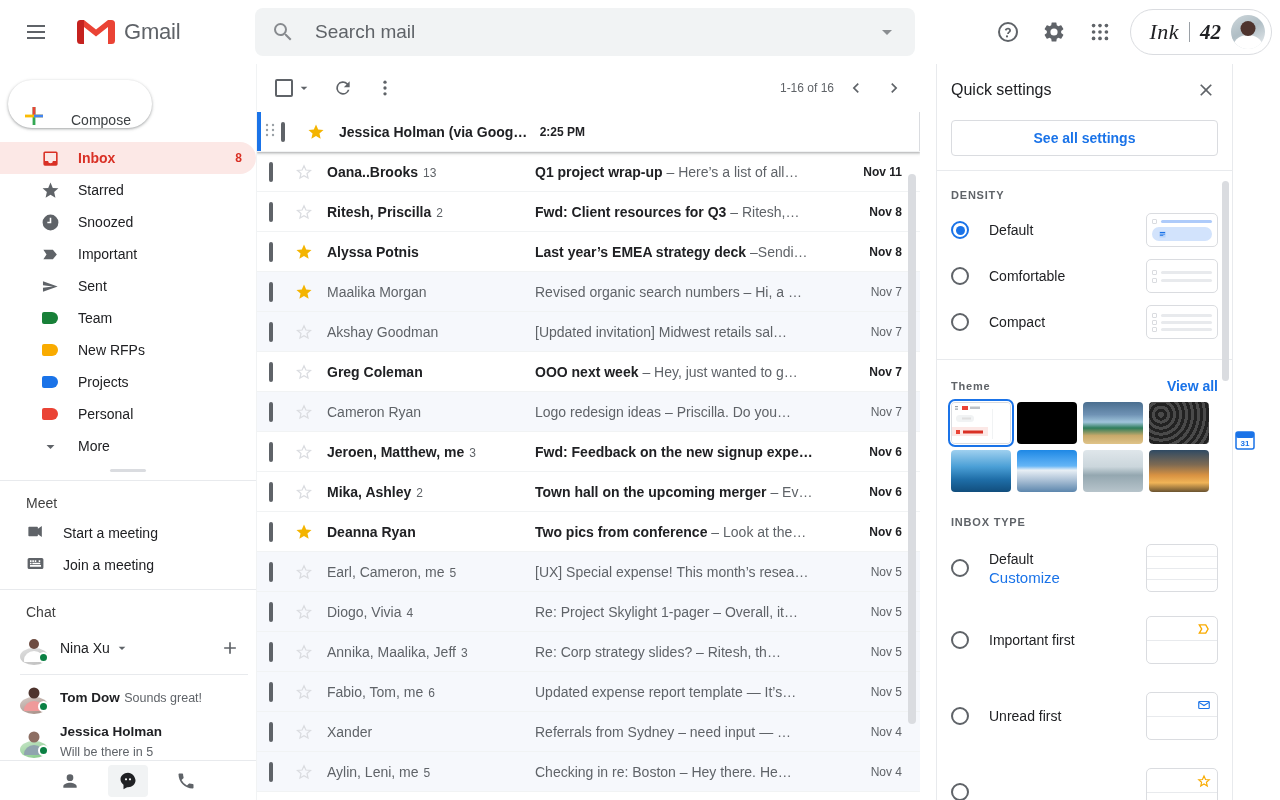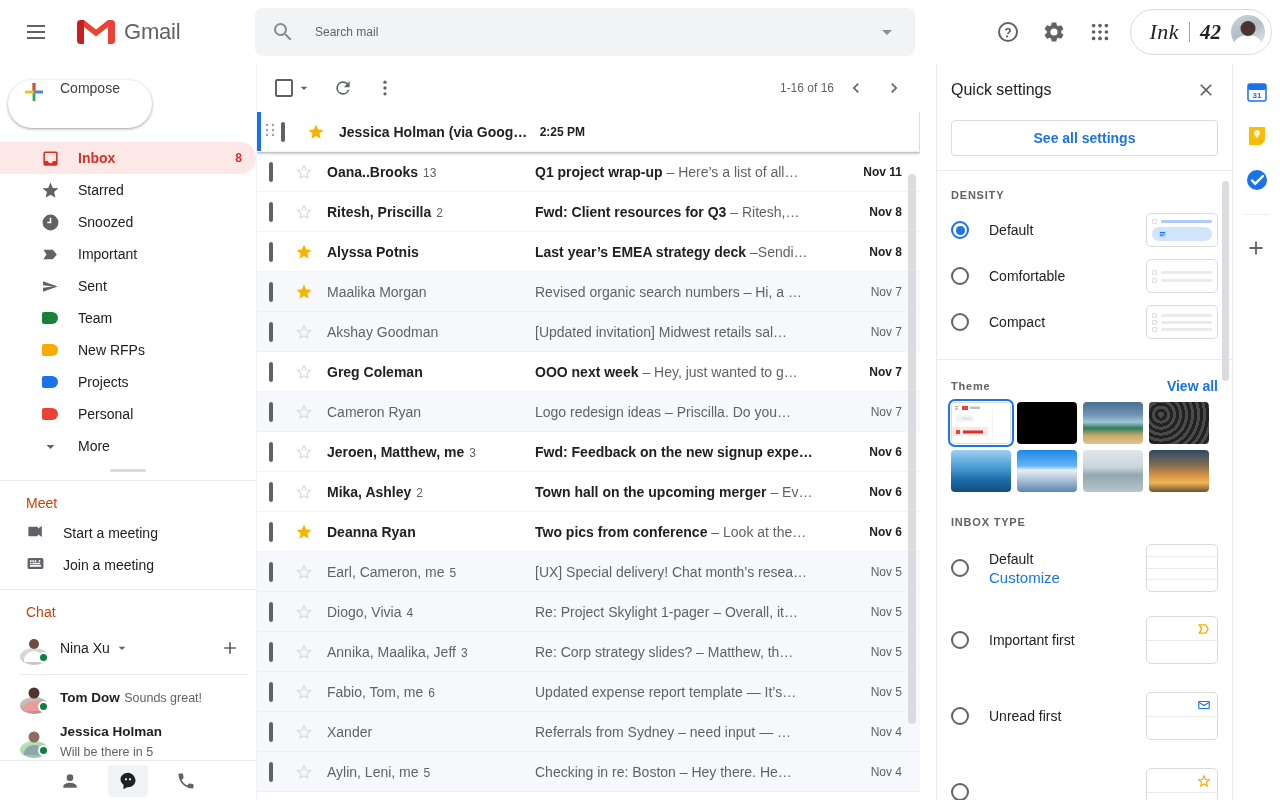--- a/index.html
+++ b/index.html
@@ -28,21 +28,21 @@
 
   .searchwrap {
     position: absolute; left: 255px; top: 8px;
     width: 660px; height: 48px;
     background: #f1f3f4; border-radius: 8px;
     display: flex; align-items: center; padding: 0 16px;
   }
   .searchwrap .sicon { width: 24px; height: 24px; flex: 0 0 24px; opacity:.72; }
   .searchinput {
     flex: 1; border: 0; outline: 0; background: transparent;
-    font-family: inherit; font-size: 12px; color: #202124;
+    font-family: inherit; font-size: 19px; color: #202124;
     margin-left: 20px;
   }
   .searchinput::placeholder { color: #5f6368; }
   .chevdown { width: 24px; height: 24px; opacity:.7; cursor:pointer; }
 
   .topright {
     position: absolute; right: 8px; top: 0; height: 64px;
     display: flex; align-items: center; gap: 2px;
   }
   .iconbtn {
@@ -74,21 +74,21 @@
     content:""; position:absolute; left:50%; bottom:-6px; transform:translateX(-50%);
     width: 28px; height: 20px; border-radius: 50% 50% 0 0; background:#ffffff;
   }
 
   
   .sidebar {
     position: absolute; left: 0; top: 64px; width: 256px; height: 736px;
     background: #fff; overflow: hidden;
   }
   .compose {
-    display: flex; align-items: flex-start; gap: 14px;
+    display: flex; align-items: flex-end; gap: 25px;
     margin: 16px 0 0 8px; width: 144px; height: 48px;
     border-radius: 24px; background: #fff;
     box-shadow: 0 1px 2px 0 rgba(60,64,67,.3), 0 1px 3px 1px rgba(60,64,67,.15);
     padding-left: 14px; cursor: pointer;
   }
   .compose-label { font-size: 14px; color: #3c4043; }
 
   .navlist { margin-top: 14px; }
   .navitem {
     display: flex; align-items: center; height: 32px;
@@ -99,21 +99,21 @@
   .navitem .nicon { width: 20px; height: 20px; flex:0 0 20px; display:flex; align-items:center; justify-content:center;}
   .navitem .nlabel { margin-left: 18px; flex: 1; }
   .navitem .ncount { font-size: 12px; font-weight: bold; }
   .navitem.active { background: #fce8e6; color: #d93025; font-weight: bold; }
   .navitem.active .ncount { color: #d93025; }
   .labeldot { width: 16px; height: 12px; border-radius: 2px 6px 6px 2px; }
 
   .resizer { width: 36px; height: 3px; border-radius:2px; background:#dadce0; margin: 7px auto 0; }
 
   .section-head {
-    font-size: 14px; color: #c2410c; padding: 14px 0 6px 26px;
+    font-size: 14px; color: #404040; padding: 14px 0 6px 26px;
     border-top: 1px solid #e8eaed; margin-top: 8px;
   }
   .meetitem {
     display:flex; align-items:center; height: 32px; padding-left: 26px;
     font-size: 14px; color:#202124; cursor:pointer;
   }
   .meetitem .nlabel{ margin-left:18px; }
 
   .chatme { display:flex; align-items:center; height:44px; padding: 0 16px 0 20px; }
   .chat-av { width:28px; height:28px; border-radius:50%; position:relative; flex:0 0 28px; overflow:visible;}
@@ -233,21 +233,21 @@
   .themegrid { display:grid; grid-template-columns: repeat(4, 60px); gap:6px 6px; padding: 0 14px; }
   .thumb { width:60px;height:42px;border-radius:4px; overflow:hidden; cursor:pointer; position:relative; }
   .thumb.sel { outline:2px solid #1a73e8; outline-offset:1px; }
 
   .qsscroll { position:absolute; right:3px; top:10px; width:7px; height:200px; background:#dadce0; border-radius:4px; }
 
   
   .rail {
     position:absolute; right:0; top:64px; width:48px; height:736px;
     background:#fff; border-left:1px solid #e8eaed;
-    display:flex; flex-direction:column; align-items:center; padding-top:16px; gap:20px;
+    display:flex; align-items:center; padding-top:16px; gap:20px;
   }
   .railicon { width:24px;height:24px; cursor:pointer; }
   .raildiv { width:24px; height:1px; background:#e8eaed; margin: 2px 0; }
 </style>
 </head>
 <body>
 
 <div class="topbar">
   <div class="hamburger">
     <span></span>
@@ -675,21 +675,21 @@
         <span class="date">Nov 6</span>
       </div>
       <div class="row read">
         <span class="cbwrap"><span class="rcb"></span></span>
         <span class="starwrap">
           <svg width="18" height="18" viewBox="0 0 24 24">
             <path fill="none" stroke="#dadce0" stroke-width="1.6" d="M12 3.7l2.5 5.7 6.2.5-4.7 4.1 1.4 6.1L12 16.9l-5.4 3.2 1.4-6.1L3.3 9.9l6.2-.5z"></path>
           </svg>
         </span>
         <span class="sender">Earl, Cameron, me<span class="cnt">5</span></span>
-        <span class="subject">[UX] Special delivery! Chat month’s resea…</span>
+        <span class="subject">[UX] Special expense! This month’s resea…</span>
         <span class="date">Nov 5</span>
       </div>
       <div class="row read">
         <span class="cbwrap"><span class="rcb"></span></span>
         <span class="starwrap">
           <svg width="18" height="18" viewBox="0 0 24 24">
             <path fill="none" stroke="#dadce0" stroke-width="1.6" d="M12 3.7l2.5 5.7 6.2.5-4.7 4.1 1.4 6.1L12 16.9l-5.4 3.2 1.4-6.1L3.3 9.9l6.2-.5z"></path>
           </svg>
         </span>
         <span class="sender">Diogo, Vivia<span class="cnt">4</span></span>
@@ -697,21 +697,21 @@
         <span class="date">Nov 5</span>
       </div>
       <div class="row read">
         <span class="cbwrap"><span class="rcb"></span></span>
         <span class="starwrap">
           <svg width="18" height="18" viewBox="0 0 24 24">
             <path fill="none" stroke="#dadce0" stroke-width="1.6" d="M12 3.7l2.5 5.7 6.2.5-4.7 4.1 1.4 6.1L12 16.9l-5.4 3.2 1.4-6.1L3.3 9.9l6.2-.5z"></path>
           </svg>
         </span>
         <span class="sender">Annika, Maalika, Jeff<span class="cnt">3</span></span>
-        <span class="subject">Re: Corp strategy slides? <span class="snippet">– Matthew, th…</span></span>
+        <span class="subject">Re: Corp strategy slides? <span class="snippet">– Ritesh, th…</span></span>
         <span class="date">Nov 5</span>
       </div>
       <div class="row read">
         <span class="cbwrap"><span class="rcb"></span></span>
         <span class="starwrap">
           <svg width="18" height="18" viewBox="0 0 24 24">
             <path fill="none" stroke="#dadce0" stroke-width="1.6" d="M12 3.7l2.5 5.7 6.2.5-4.7 4.1 1.4 6.1L12 16.9l-5.4 3.2 1.4-6.1L3.3 9.9l6.2-.5z"></path>
           </svg>
         </span>
         <span class="sender">Fabio, Tom, me<span class="cnt">6</span></span>

